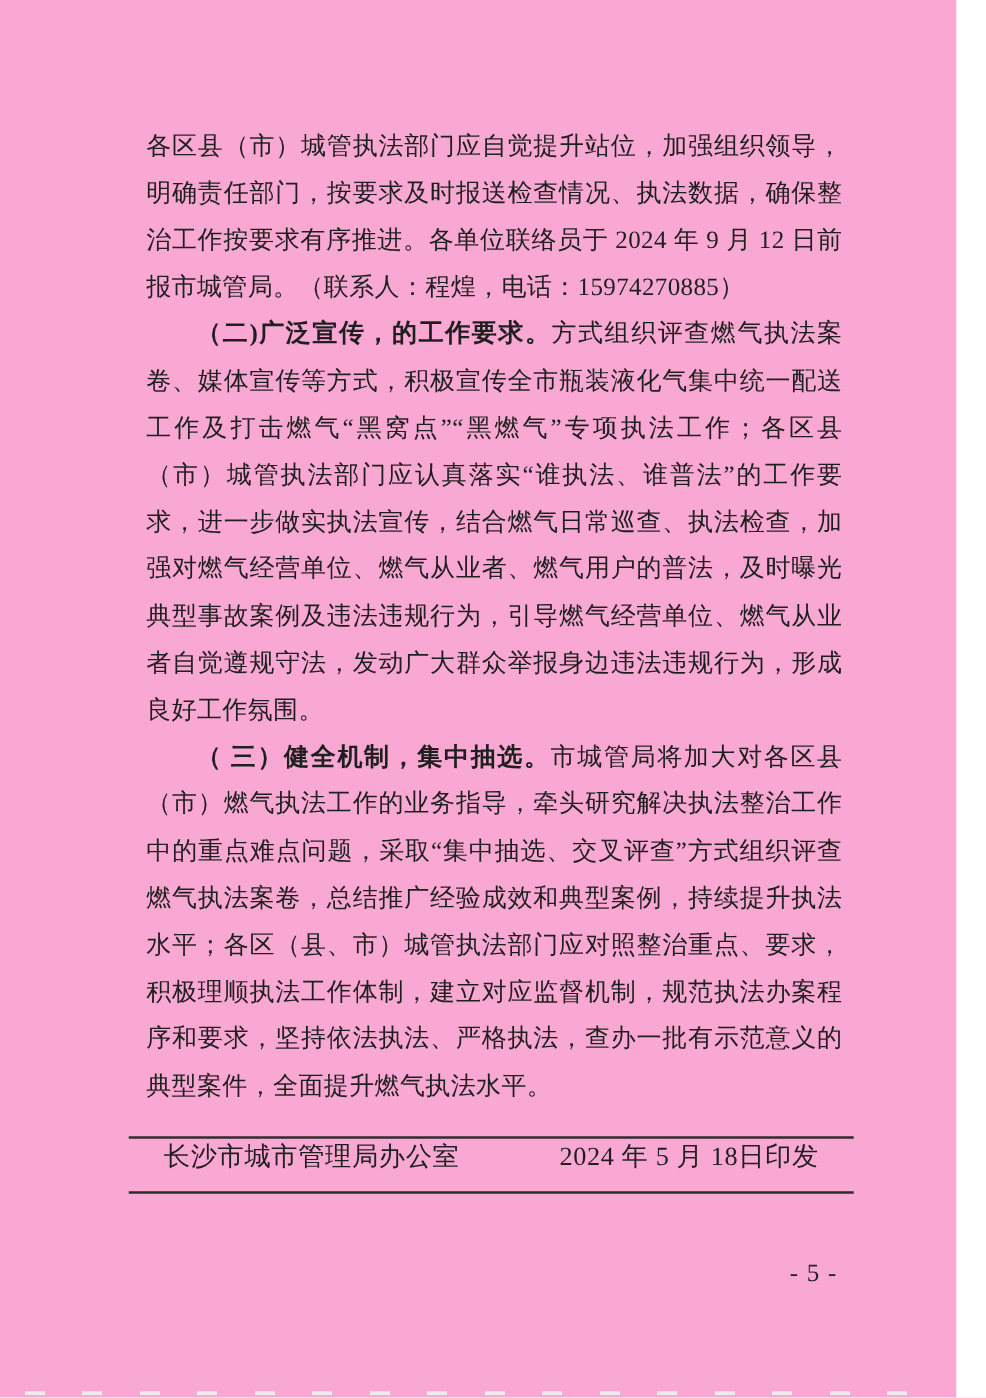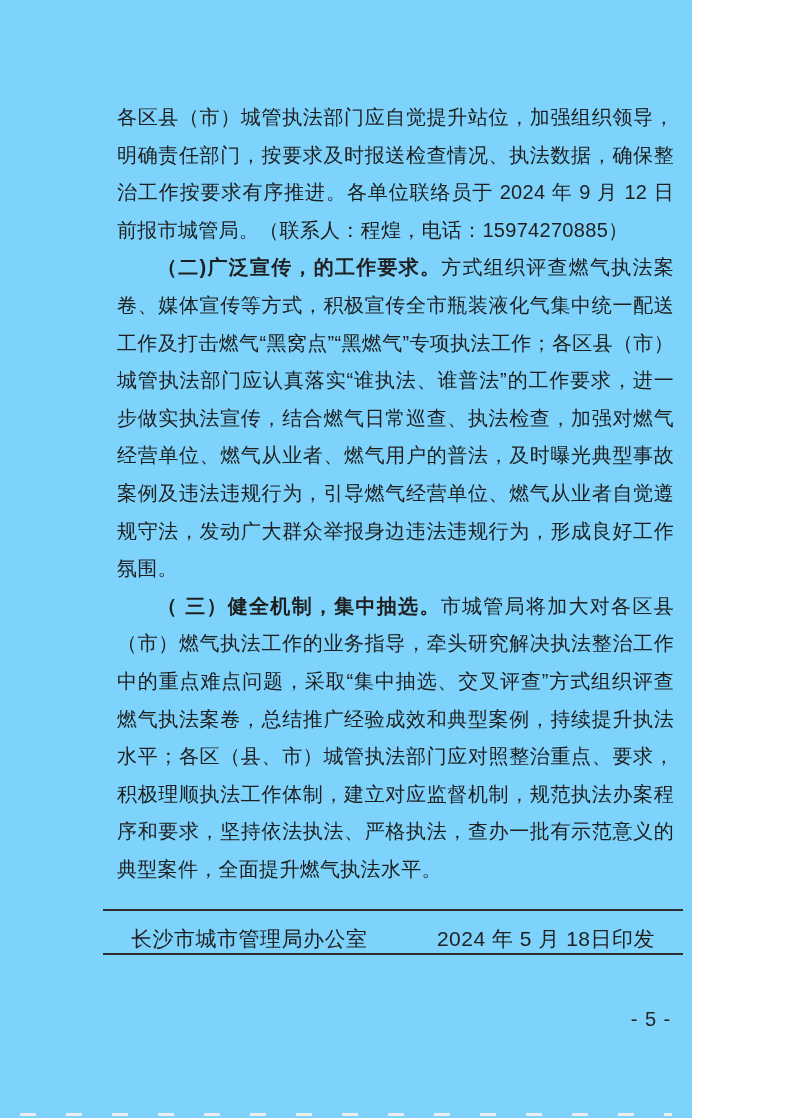--- a/index.html
+++ b/index.html
@@ -2,25 +2,25 @@
 <html><head>
 <meta charset="utf-8">
 <style>
   html, body {
     margin: 0;
     padding: 0;
     background: #ffffff;
   }
   .page {
     position: relative;
-    width: 692px;
+    width: 765px;
     height: 1118px;
-    background: #7dd3fc;
+    background: #f9a8d4;
     overflow: hidden;
-    font-family: Liberation Sans, sans-serif;
+    font-family: Liberation Serif, serif;
     color: #1f1f1f;
   }
   
   .content {
     position: absolute;
     left: 117px;
     top: 99px;
     width: 557px;
     font-size: 20px;
     line-height: 37.6px;
@@ -41,21 +41,21 @@
   .colophon {
     position: absolute;
     left: 103px;
     top: 909px;
     width: 580px;
     box-sizing: border-box;
     height: 46px;
     border-top: 2.5px solid #2e2e2e;
     border-bottom: 2.5px solid #2e2e2e;
     display: flex;
-    align-items: flex-end;
+    align-items: flex-start;
     justify-content: space-between;
     padding: 0 28px;
     font-size: 21px;
     letter-spacing: 0.5px;
   }
   
   .page-number {
     position: absolute;
     left: 615px;
     top: 1008px;

